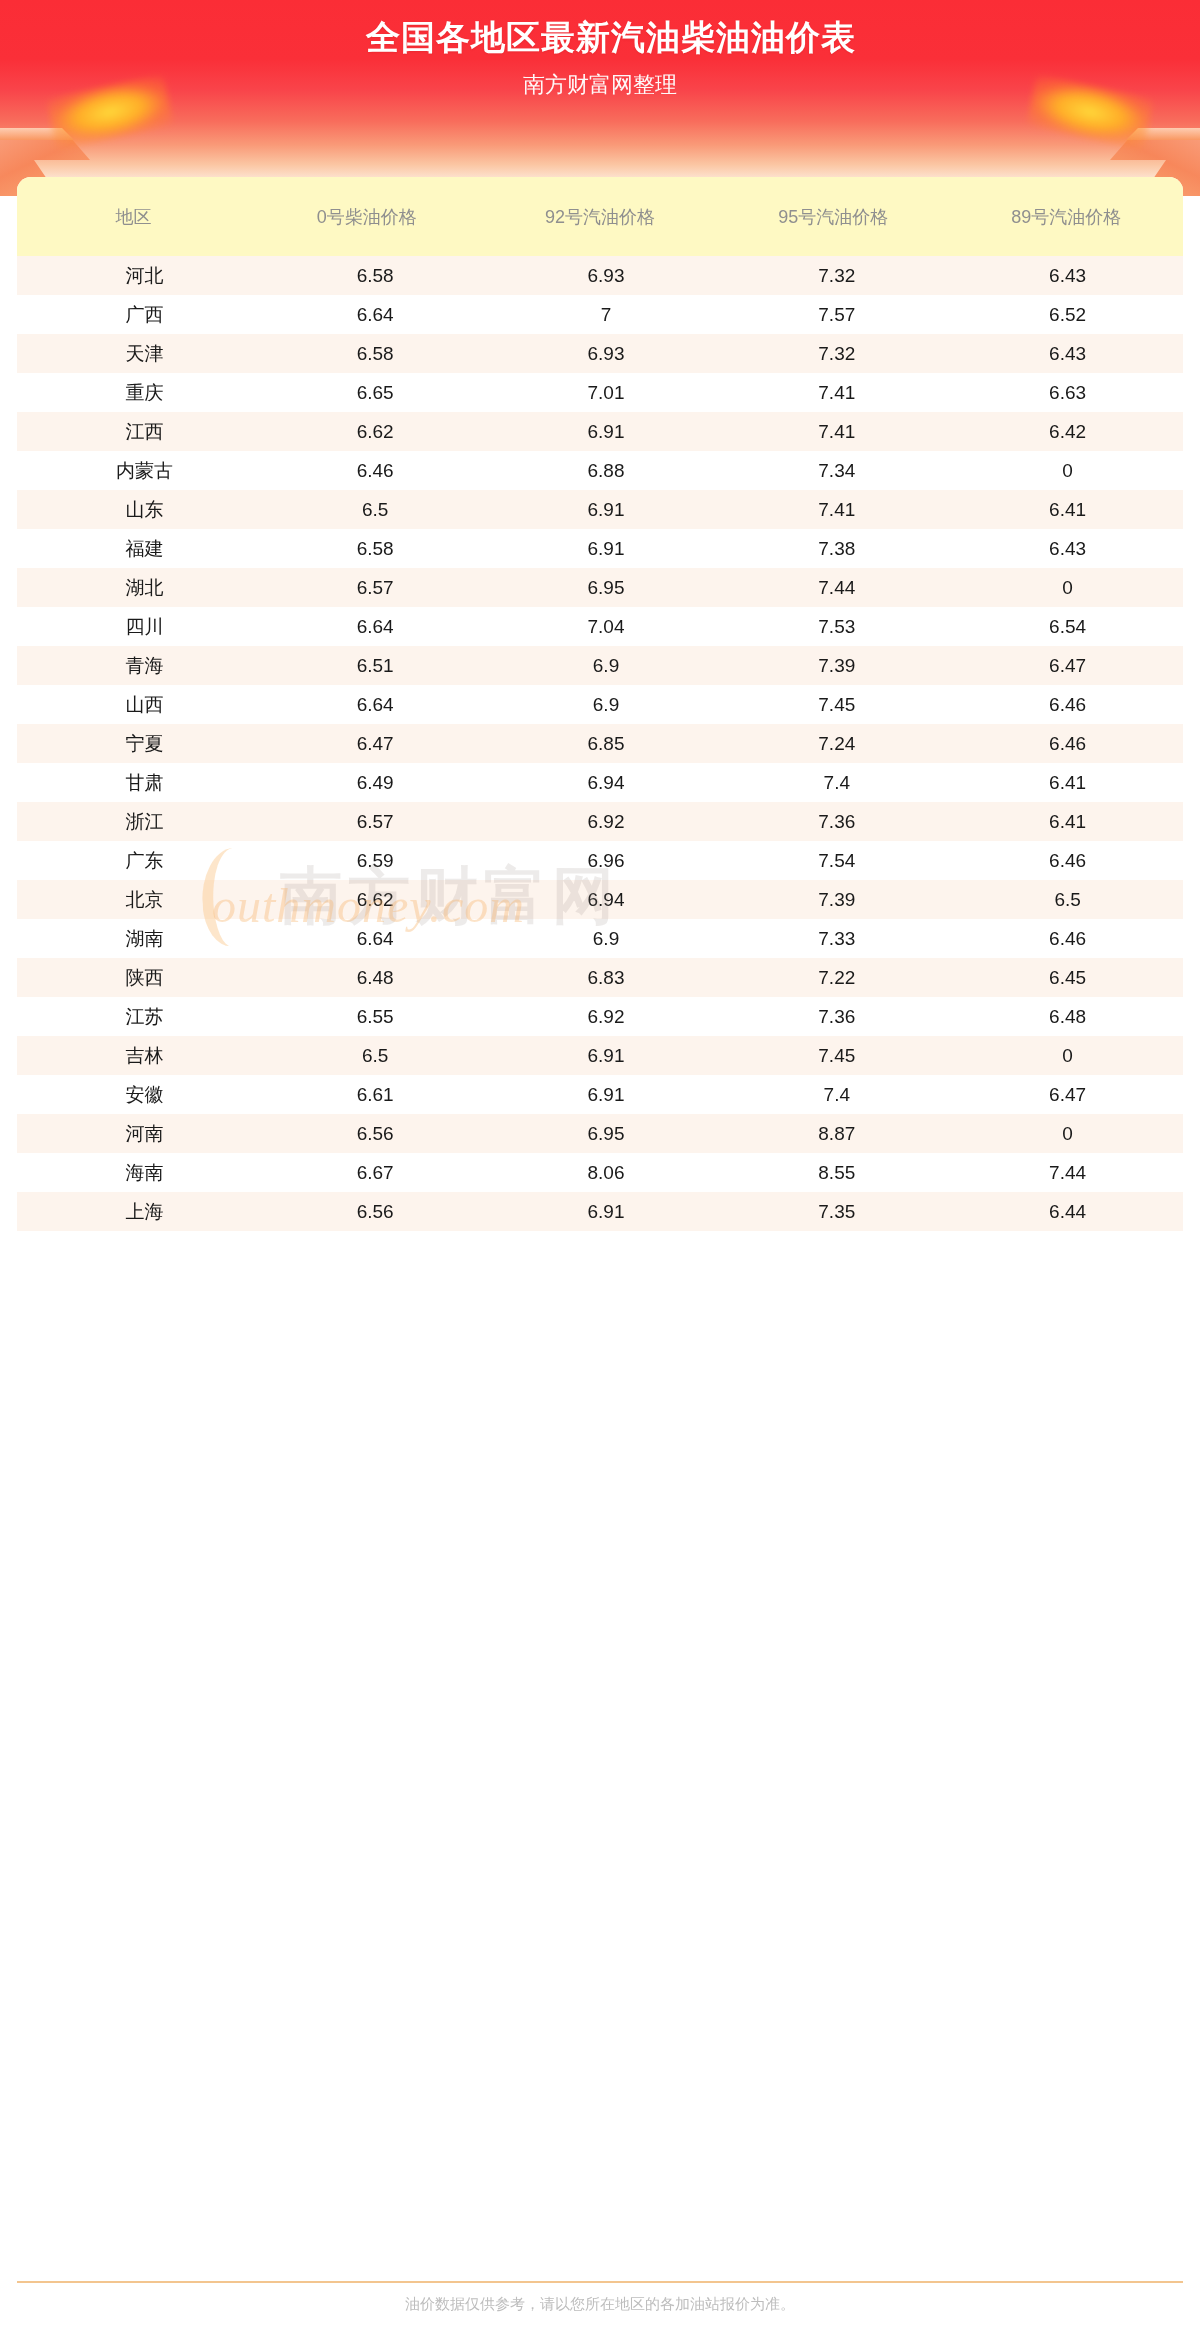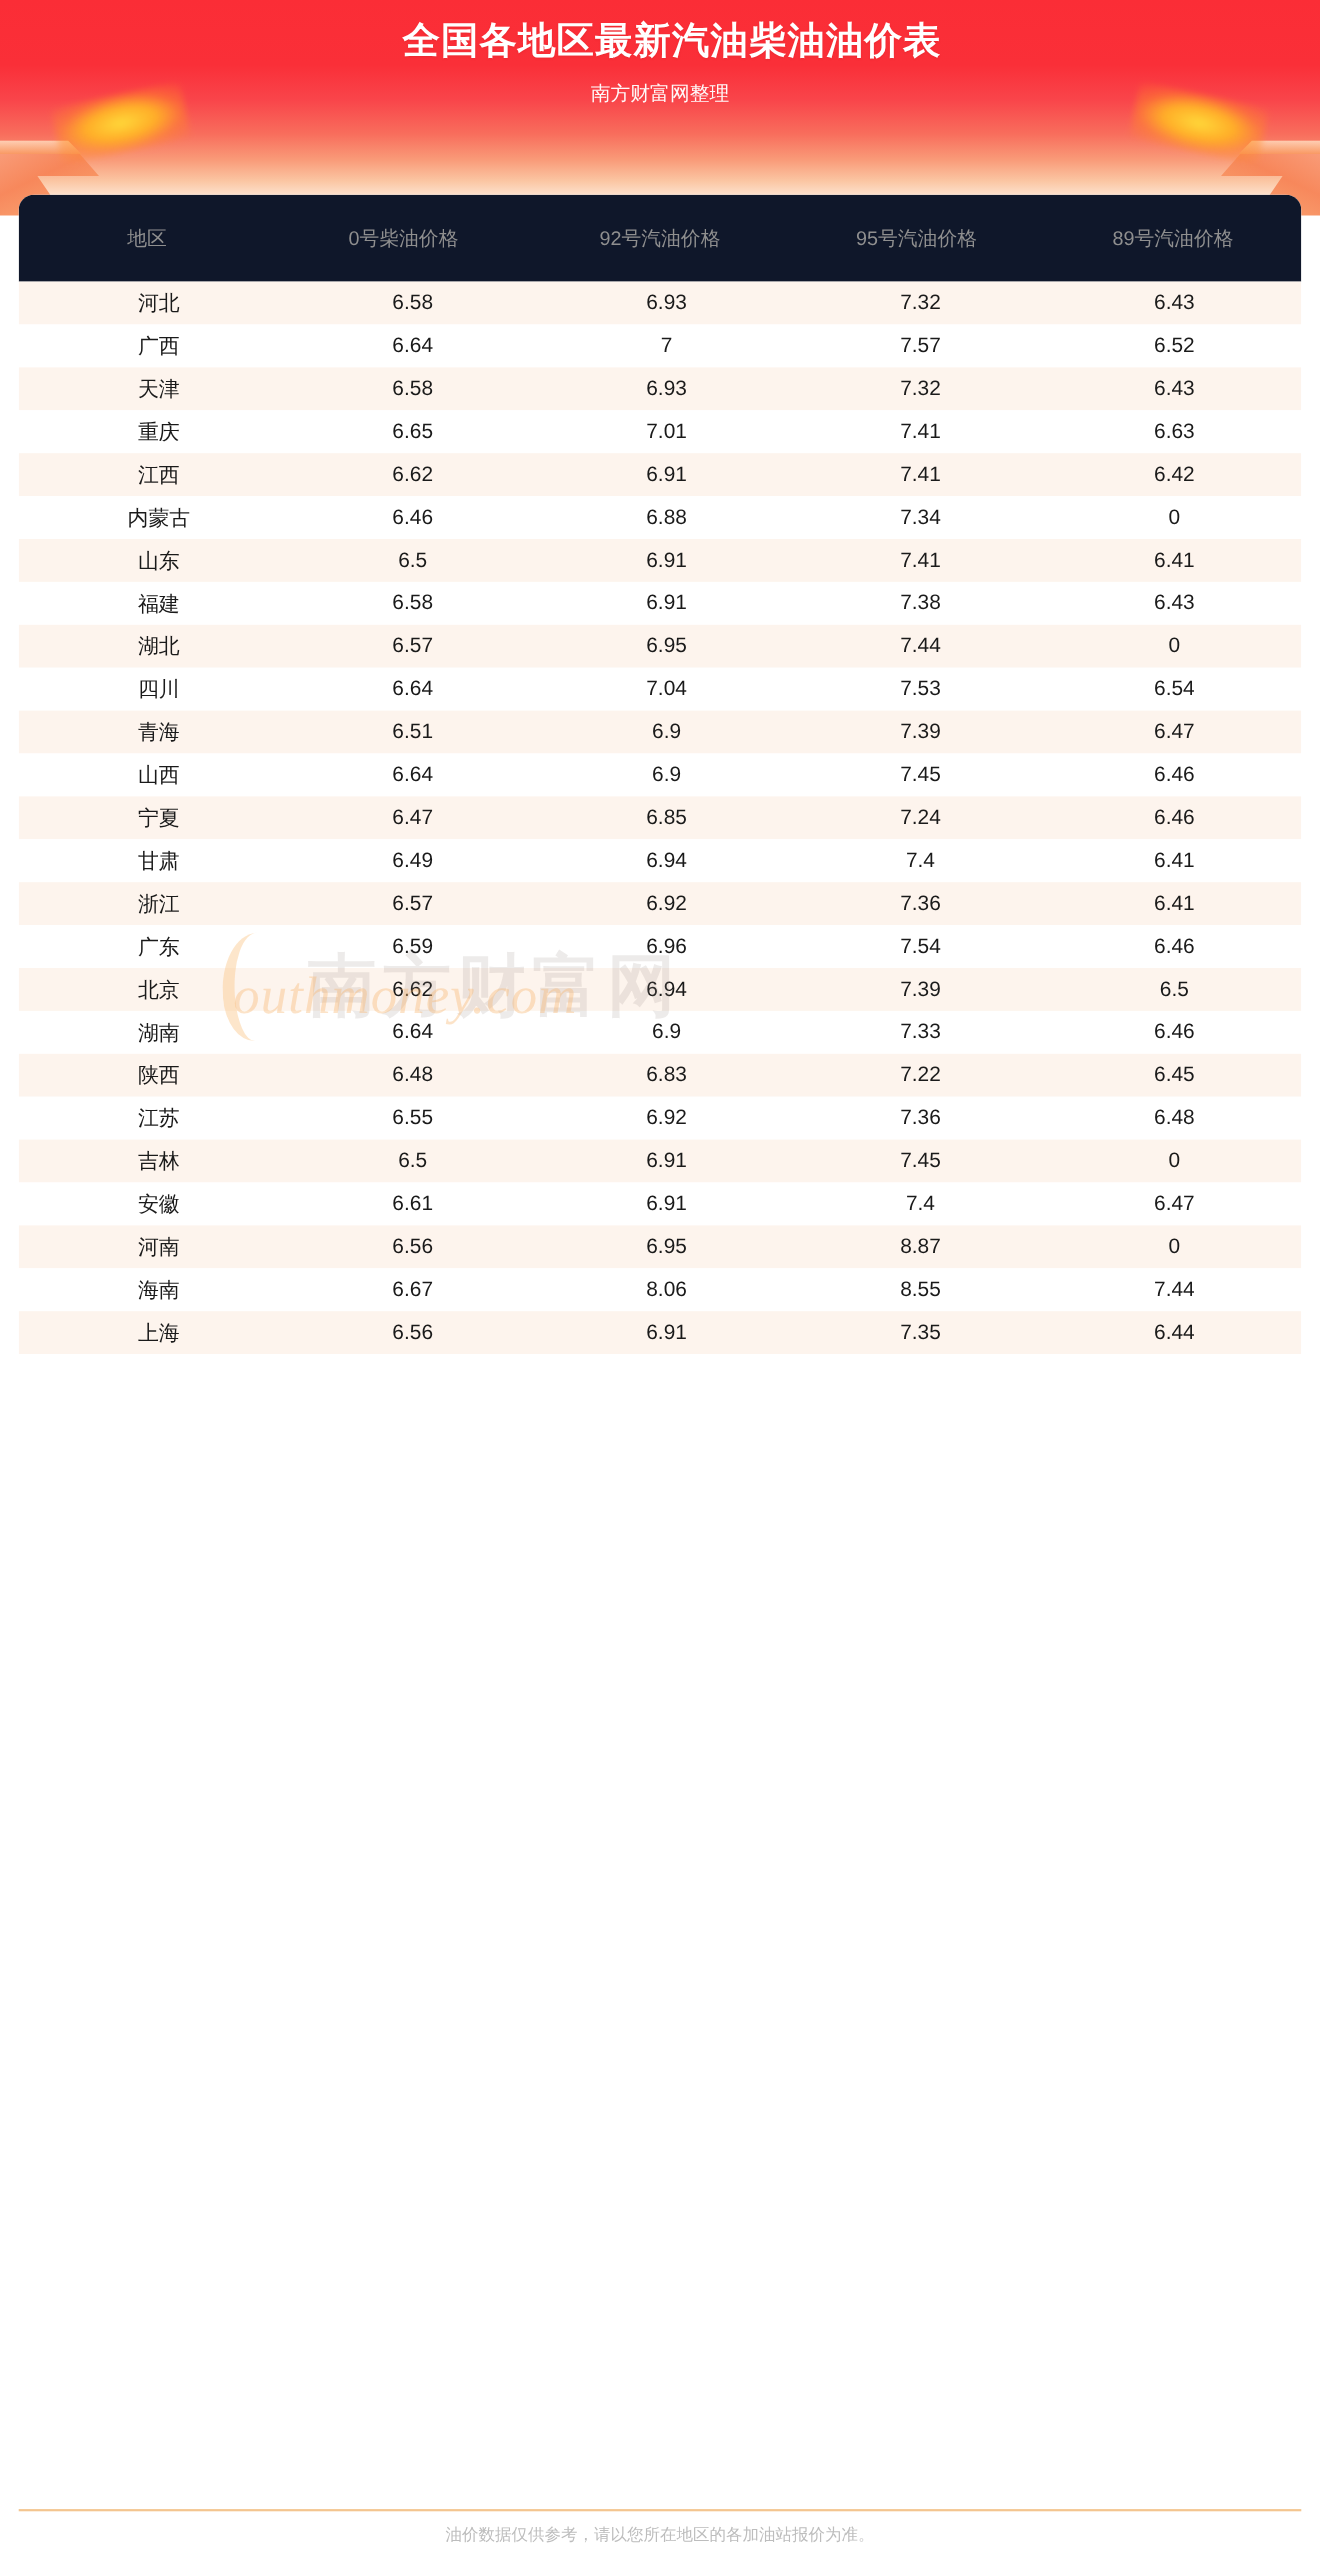--- a/index.html
+++ b/index.html
@@ -80,21 +80,21 @@
     letter-spacing: 1px;
     line-height: 46px;
     text-shadow: 0 1px 2px rgba(170,20,20,0.18);
     margin-left: 11px;
   }
   .banner-sub {
     position: absolute;
     left: 0; top: 72px;
     width: 1200px;
     text-align: center;
-    font-size: 18px;
+    font-size: 22px;
     color: #ffffff;
     line-height: 26px;
     opacity: 0.97;
   }
 
   
   .card {
     position: absolute;
     left: 17px;
     top: 177px;
@@ -107,21 +107,21 @@
 
   .row {
     display: flex;
     width: 100%;
     align-items: center;
     box-sizing: border-box;
   }
 
   .row.head {
     height: 79px;
-    background: #0f172a;
+    background: #fef9c3;
   }
   .row.data {
     height: 39px;
     background: #ffffff;
     padding-left: 12px;
   }
   .row.data.alt {
     background: #fdf4ed;
   }
 

